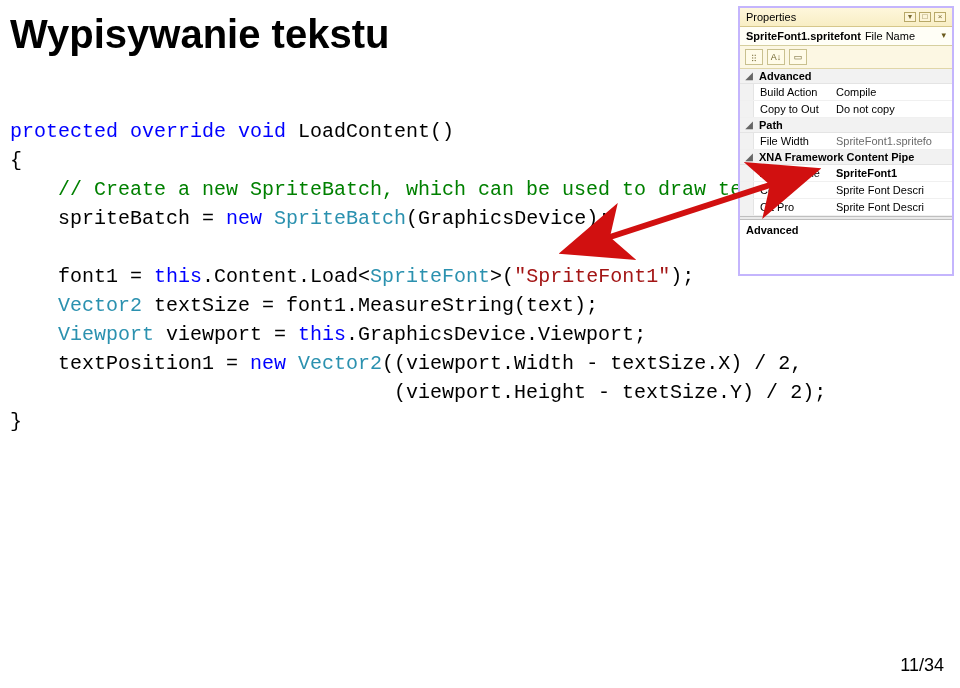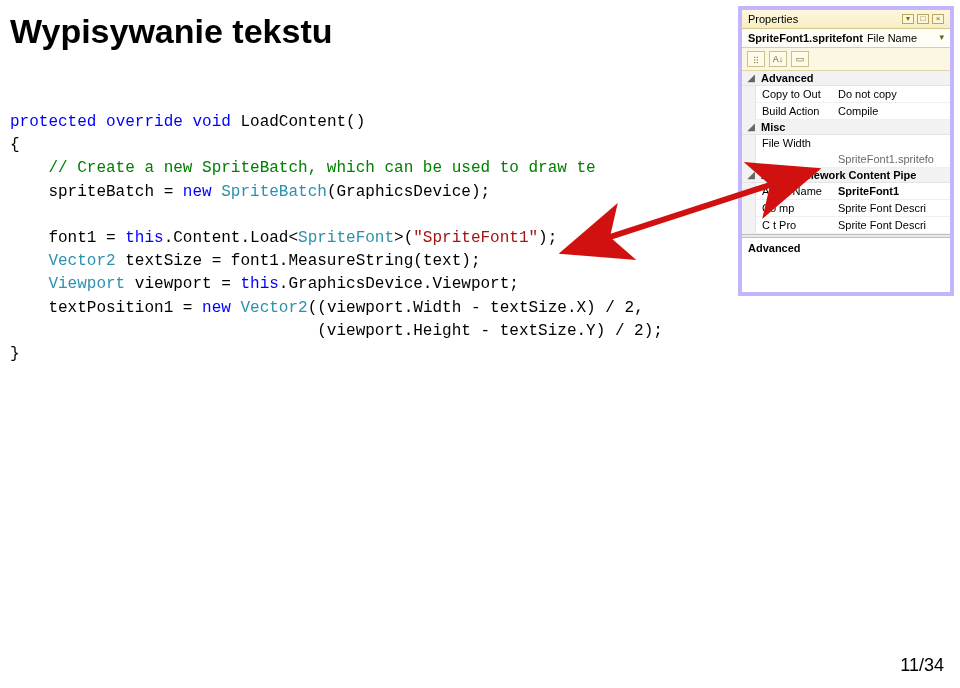--- a/index.html
+++ b/index.html
@@ -11,28 +11,28 @@
       position: relative;
       overflow: hidden;
     }
     .slide {
       position: relative;
       width: 100%;
       height: 100%;
       padding: 12px 10px 10px 10px;
     }
     .title {
-      font-size: 34px;
+      font-size: 40px;
       font-weight: bold;
       color: #000;
       margin-bottom: 60px;
     }
     .code {
       font-family: Consolas, "Courier New", monospace;
-      font-size: 16px;
+      font-size: 20px;
       line-height: 1.45;
       white-space: pre;
       color: #000;
     }
     .kw { color: #0000ff; }
     .type { color: #2b91af; }
     .cm { color: #008000; }
     .str { color: #a31515; }
     .pagenum {
       position: absolute;
@@ -40,21 +40,21 @@
       bottom: 12px;
       font-size: 18px;
       color: #000;
     }
     
     .props {
       position: absolute;
       right: 6px;
       top: 6px;
       width: 216px;
-      border: 4px solid #c4b5fd;
+      border: 2px solid #c4b5fd;
       background: #fff;
       font-size: 11px;
       font-family: "Segoe UI", Tahoma, Arial, sans-serif;
       color: #000;
     }
     .props-title {
       background: linear-gradient(#fef7dc, #f8eec4);
       border-bottom: 1px solid #d6c78a;
       padding: 3px 6px;
       font-size: 11px;
@@ -157,21 +157,21 @@
       white-space: nowrap;
       overflow: hidden;
     }
     .prop-val {
       flex: 1 1 auto;
       padding: 2px 4px;
       white-space: nowrap;
       overflow: hidden;
     }
     .bold { font-weight: bold; }
-    .greyval { color: #6a6a6a; margin-top: 16px; }
+    .greyval { color: #6a6a6a; }
     .divider-strong {
       height: 4px;
       border-top: 1px solid #bfbfbf;
       border-bottom: 1px solid #bfbfbf;
       background: #eaeaea;
     }
     .desc-panel {
       padding: 4px 6px 6px;
       min-height: 54px;
     }
@@ -225,31 +225,31 @@
       <span class="tbtn">A↓</span>
       <span class="tbtn">▭</span>
     </div>
     <div class="grid">
       <div class="cat-row">
         <span class="cat-toggle tri">◢</span>
         <span class="cat-label">Advanced</span>
       </div>
       <div class="prop-row">
         <span class="prop-gutter"></span>
+        <span class="prop-name">Build Action</span>
+        <span class="prop-val">Compile</span>
+      </div>
+      <div class="prop-row">
+        <span class="prop-gutter"></span>
         <span class="prop-name">Copy to Out</span>
         <span class="prop-val">Do not copy</span>
       </div>
-      <div class="prop-row">
-        <span class="prop-gutter"></span>
-        <span class="prop-name">Build Action</span>
-        <span class="prop-val">Compile</span>
-      </div>
       <div class="cat-row">
         <span class="cat-toggle tri">◢</span>
-        <span class="cat-label">Misc</span>
+        <span class="cat-label">Path</span>
       </div>
       <div class="prop-row">
         <span class="prop-gutter"></span>
         <span class="prop-name">File Width</span>
         <span class="prop-val greyval">SpriteFont1.spritefo</span>
       </div>
       <div class="cat-row">
         <span class="cat-toggle tri">◢</span>
         <span class="cat-label">XNA Framework Content Pipe</span>
       </div>

